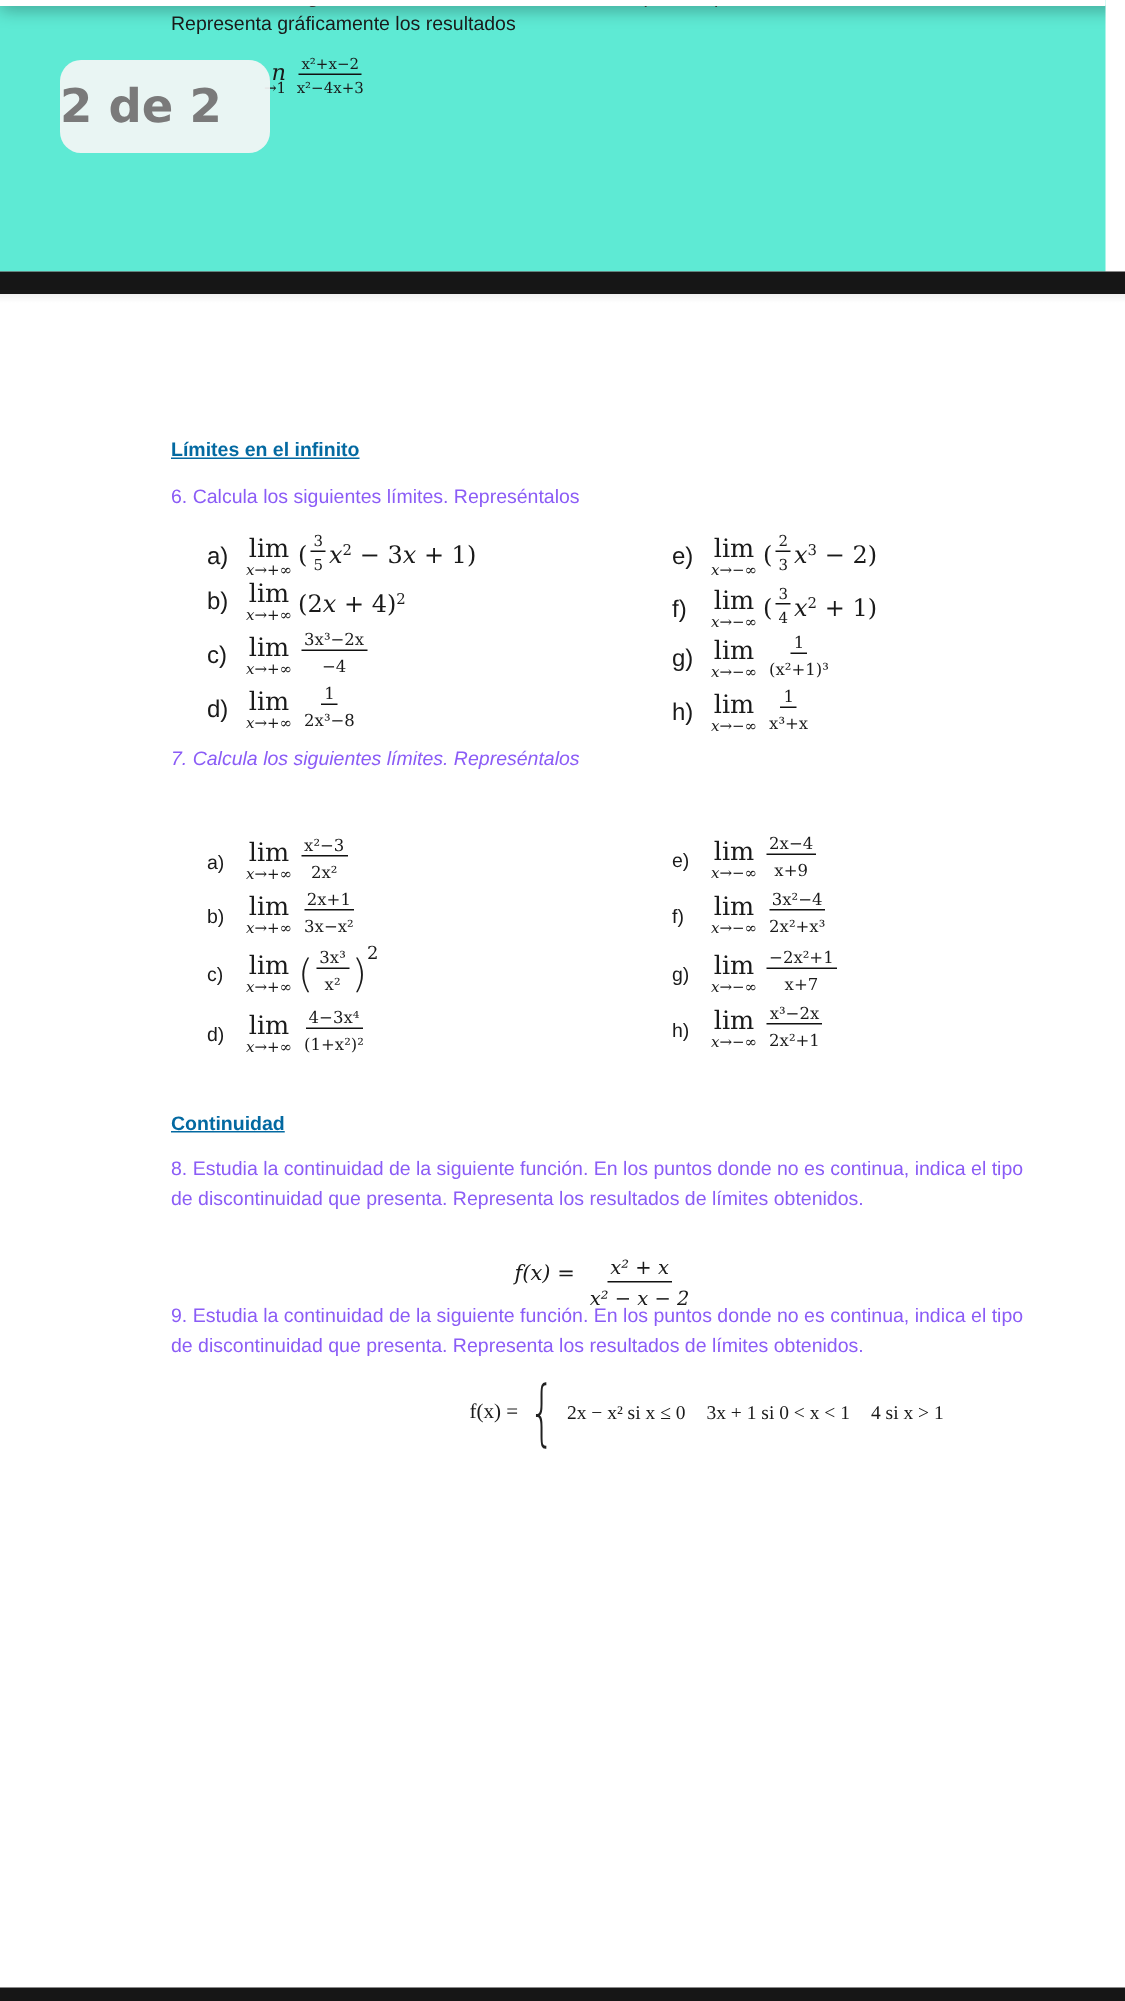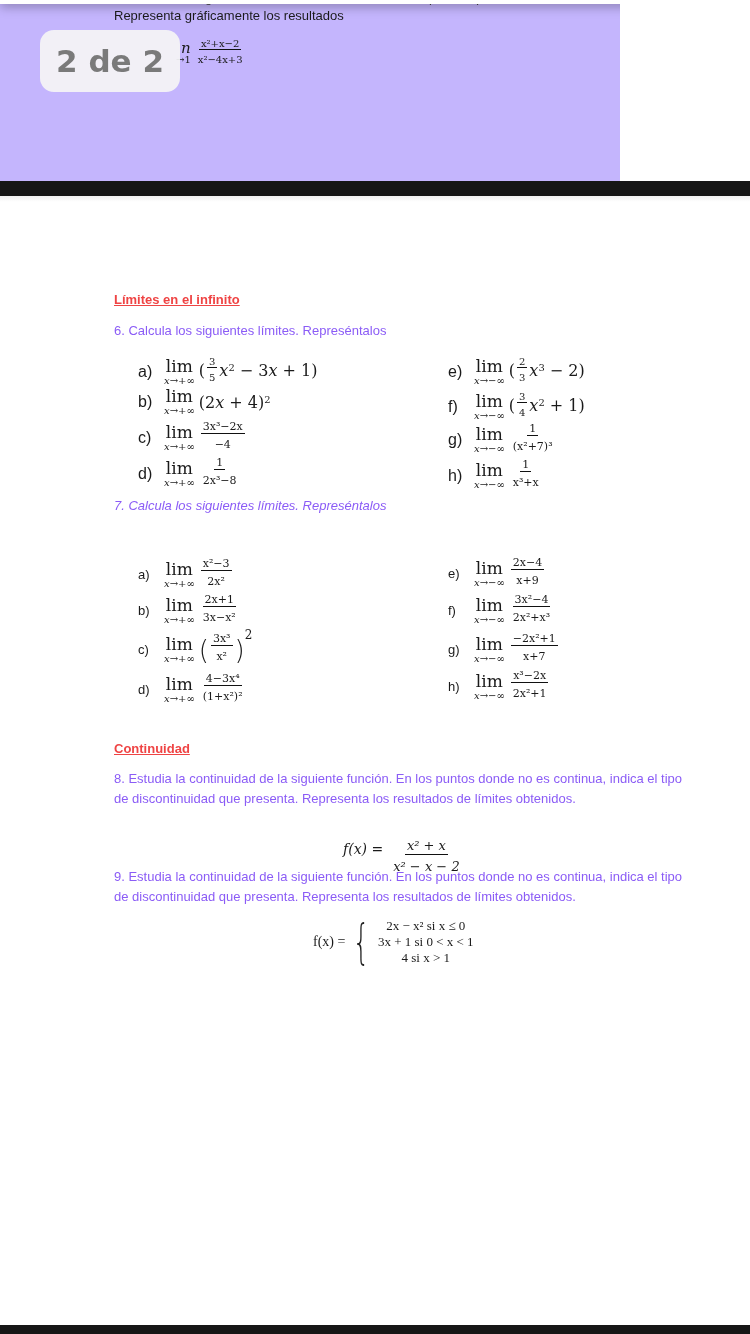--- a/index.html
+++ b/index.html
@@ -1,35 +1,35 @@
 <!DOCTYPE html>
 <html><head>
 <meta charset="utf-8">
 <style>
   * { margin: 0; padding: 0; box-sizing: border-box; }
   html, body { width: 750px; height: 1334px; background: #ffffff; overflow: hidden; }
   body { position: relative; font-family: "Liberation Sans", sans-serif; color: #1a1a1a; }
 
-  .page-top { position: absolute; left: 0; top: 0; width: 620px; height: 181px; background: #c4b5fd; overflow: hidden; }
+  .page-top { position: absolute; left: 0; top: 0; width: 737px; height: 181px; background: #5eead4; overflow: hidden; }
   .top-shadow { position: absolute; left: 0; top: -6px; width: 750px; height: 10px; box-shadow: 0 2px 12px rgba(0,0,0,0.35); background: #fff; }
   .cutoff-text { position: absolute; left: 114px; top: -10px; font-size: 13px; color: #444; white-space: nowrap; }
   .prev-line { position: absolute; left: 114px; top: 8px; font-size: 13px; color: #1a1a1a; }
-  .page-badge { position: absolute; left: 40px; top: 30px; width: 140px; height: 62px; border-radius: 14px;
-    background: rgba(245,245,245,0.92); display: flex; align-items: center; justify-content: center; z-index: 3; }
+  .page-badge { position: absolute; left: 40px; top: 40px; width: 140px; height: 62px; border-radius: 14px;
+    background: rgba(245,245,245,0.92); display: flex; align-items: center; z-index: 3; }
   .page-badge span { font-size: 31px; font-weight: bold; color: #7a7a7a; font-family: "DejaVu Sans", sans-serif; letter-spacing: 0px; }
   .prev-formula { position: absolute; left: 176px; top: 38px; display: flex; align-items: center; font-family: "DejaVu Serif", serif; z-index: 2; }
   .prev-formula .limfrag { display: inline-flex; flex-direction: column; align-items: flex-end; font-style: italic; font-size: 15px; line-height: 12px; margin-right: 3px; }
   .prev-formula .limfrag .sub { font-size: 10px; font-style: normal; line-height: 12px; }
 
   .divider-bar { position: absolute; left: 0; top: 181px; width: 750px; height: 15px; background: #161616; }
   .divider-bar::after { content: ""; position: absolute; left: 0; top: 15px; width: 750px; height: 6px; background: linear-gradient(rgba(0,0,0,0.06), rgba(0,0,0,0)); }
 
   .bottom-bar { position: absolute; left: 0; top: 1325px; width: 750px; height: 9px; background: #161616; }
 
-  .section-title { position: absolute; left: 114px; font-size: 13px; font-weight: bold; text-decoration: underline; color: #ef4444; }
+  .section-title { position: absolute; left: 114px; font-size: 13px; font-weight: bold; text-decoration: underline; color: #0369a1; }
   .para { position: absolute; left: 114px; width: 580px; font-size: 13px; line-height: 20px; color: #8b5cf6; }
   .ex { position: absolute; display: flex; align-items: center; white-space: nowrap; }
   .ex .lbl { font-family: "Liberation Sans", sans-serif; font-size: 16px; width: 26px; }
   .ex.small .lbl { font-size: 13px; width: 26px; }
   .lim { display: inline-flex; flex-direction: column; align-items: center; margin-right: 4px; }
   .lim .w { font-family: "DejaVu Serif", serif; font-size: 17px; line-height: 17px; }
   .lim .s { font-family: "DejaVu Serif", serif; font-size: 10px; line-height: 11px; font-style: italic; }
   .expr { font-family: "DejaVu Serif", serif; font-size: 16px; }
   .expr i { font-style: italic; }
   .frac { display: inline-flex; flex-direction: column; align-items: center; vertical-align: middle; margin: 0 2px; }
@@ -37,21 +37,21 @@
   .frac .den { font-size: 11px; line-height: 13px; padding: 4px 2px; font-family: "DejaVu Serif", serif; }
   .frac.tiny .num, .frac.tiny .den { font-size: 10px; line-height: 11px; text-align: right; }
   .frac.mid .num, .frac.mid .den { font-size: 13px; line-height: 16px; }
   .paren-big { font-size: 26px; font-weight: 200; line-height: 26px; font-family: "DejaVu Sans", sans-serif; }
   sup { font-size: 0.62em; vertical-align: 0.55em; line-height: 0; }
 
   .formula8 { position: absolute; left: 343px; top: 818px; display: flex; align-items: center; font-family: "DejaVu Serif", serif; font-size: 14px; }
   .formula8 .lhs { font-style: italic; margin-right: 6px; }
   .formula9 { position: absolute; left: 313px; top: 918px; display: flex; align-items: center; font-family: "Liberation Serif", serif; font-size: 14px; }
   .formula9 .brace { font-size: 48px; line-height: 48px; font-weight: 100; margin: 0 1px; transform: scaleX(0.55); font-family: "DejaVu Sans", sans-serif; color: #222; }
-  .formula9 .cases { display: flex; flex-direction: column; font-size: 13px; line-height: 16px; }
+  .formula9 .cases { display: flex; flex-direction: row; font-size: 13px; line-height: 16px; gap: 14px; }
   .formula9 .cases div { text-align: center; }
 </style>
 </head>
 <body>
 
 <div class="page-top">
   <div class="cutoff-text">5. Calcula los siguientes límites de esta función en los puntos que anulan al denominador.</div>
   <div class="top-shadow"></div>
   <div class="prev-line">Representa gráficamente los resultados</div>
   <div class="prev-formula">
@@ -139,21 +139,21 @@
       </span><i>x</i><sup>2</sup> + 1)</span>
 </div>
 <div class="ex" style="left:448px; top:422px;">
   <span class="lbl">g)</span>
   <span class="lim">
       <span class="w">lim</span>
       <span class="s">x→−∞</span>
     </span>
   <span class="frac">
       <span class="num">1</span>
-      <span class="den">(x²+7)³</span>
+      <span class="den">(x²+1)³</span>
     </span>
 </div>
 <div class="ex" style="left:448px; top:458px;">
   <span class="lbl">h)</span>
   <span class="lim">
       <span class="w">lim</span>
       <span class="s">x→−∞</span>
     </span>
   <span class="frac">
       <span class="num">1</span>

